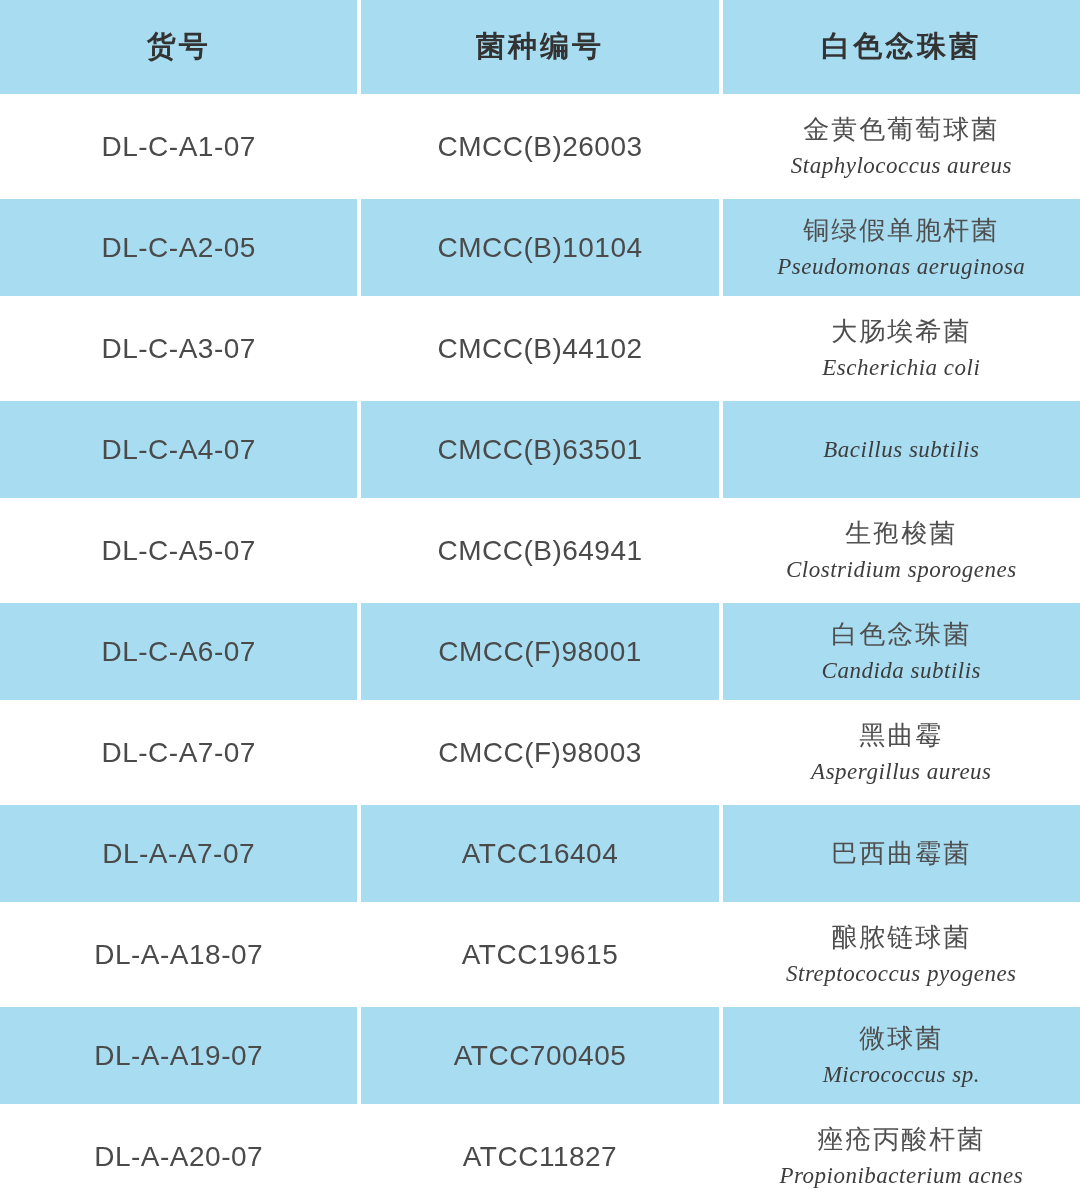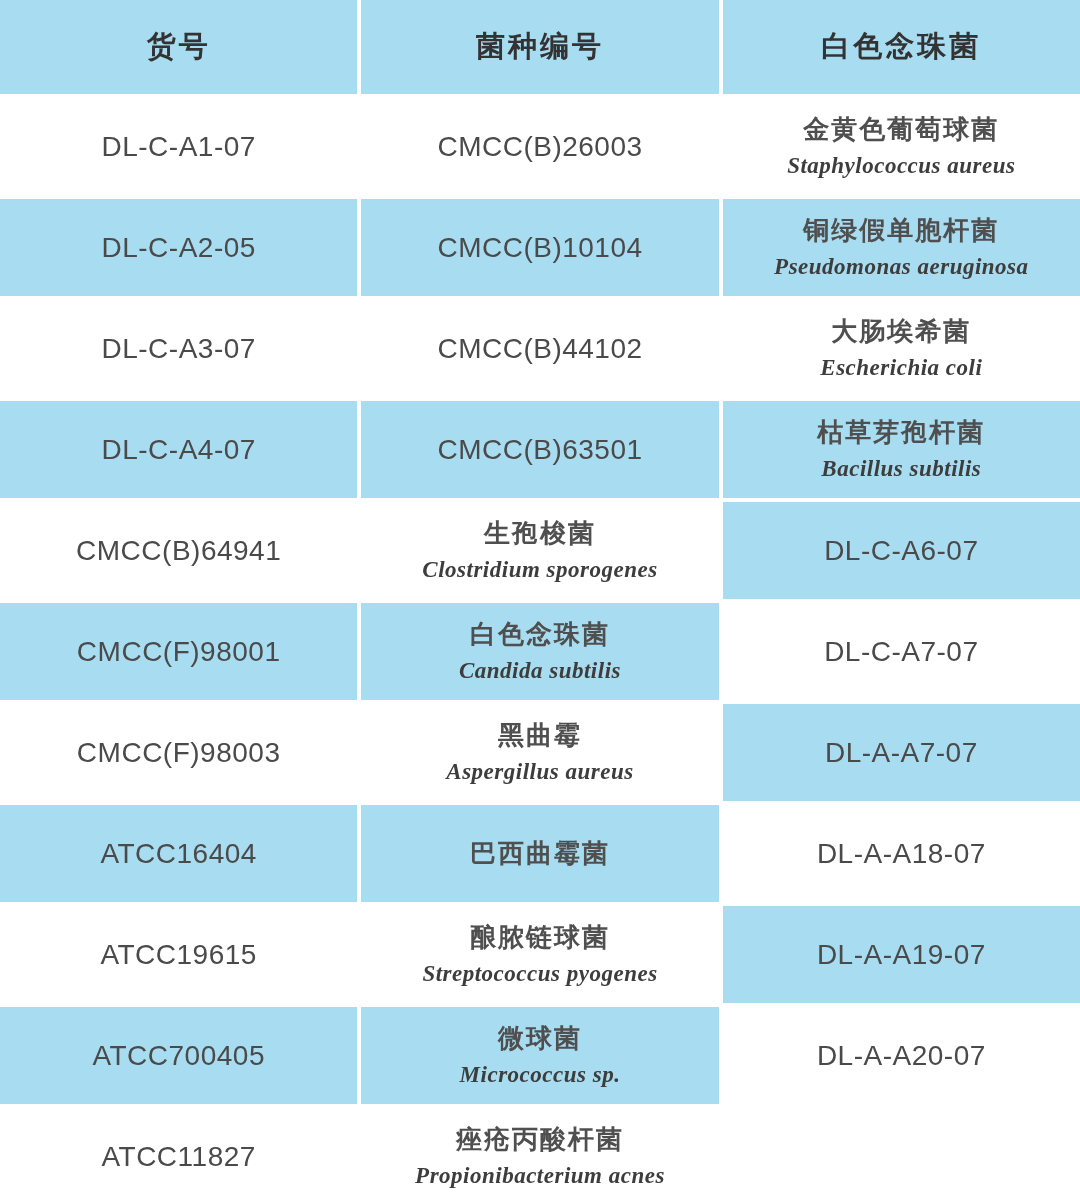--- a/index.html
+++ b/index.html
@@ -34,21 +34,20 @@
     background: #a8dcf0;
     color: #333333;
     font-weight: 700;
     font-size: 29px;
     letter-spacing: 3px;
   }
   .cell.species {
     flex-direction: column;
     line-height: 1.45;
     padding: 4px 8px;
-    font-weight: bold;
   }
   .name-cn {
     font-size: 26px;
     color: #4f4f4f;
     letter-spacing: 2px;
   }
   .name-latin {
     font-family: "Liberation Serif", serif;
     font-style: italic;
     font-size: 23px;
@@ -82,24 +81,24 @@
   <div class="cell">DL-C-A3-07</div>
   <div class="cell">CMCC(B)44102</div>
   <div class="cell species">
     <span class="name-cn">大肠埃希菌</span>
     <span class="name-latin">Escherichia coli</span>
   </div>
 
   <div class="cell blue">DL-C-A4-07</div>
   <div class="cell blue">CMCC(B)63501</div>
   <div class="cell blue species">
-    <span class="name-cn">枯草芽孢杆菌</span>
     <span class="name-latin">Bacillus subtilis</span>
   </div>
 
+  <div class="cell">DL-C-A5-07</div>
   <div class="cell">CMCC(B)64941</div>
   <div class="cell species">
     <span class="name-cn">生孢梭菌</span>
     <span class="name-latin">Clostridium sporogenes</span>
   </div>
 
   <div class="cell blue">DL-C-A6-07</div>
   <div class="cell blue">CMCC(F)98001</div>
   <div class="cell blue species">
     <span class="name-cn">白色念珠菌</span>

